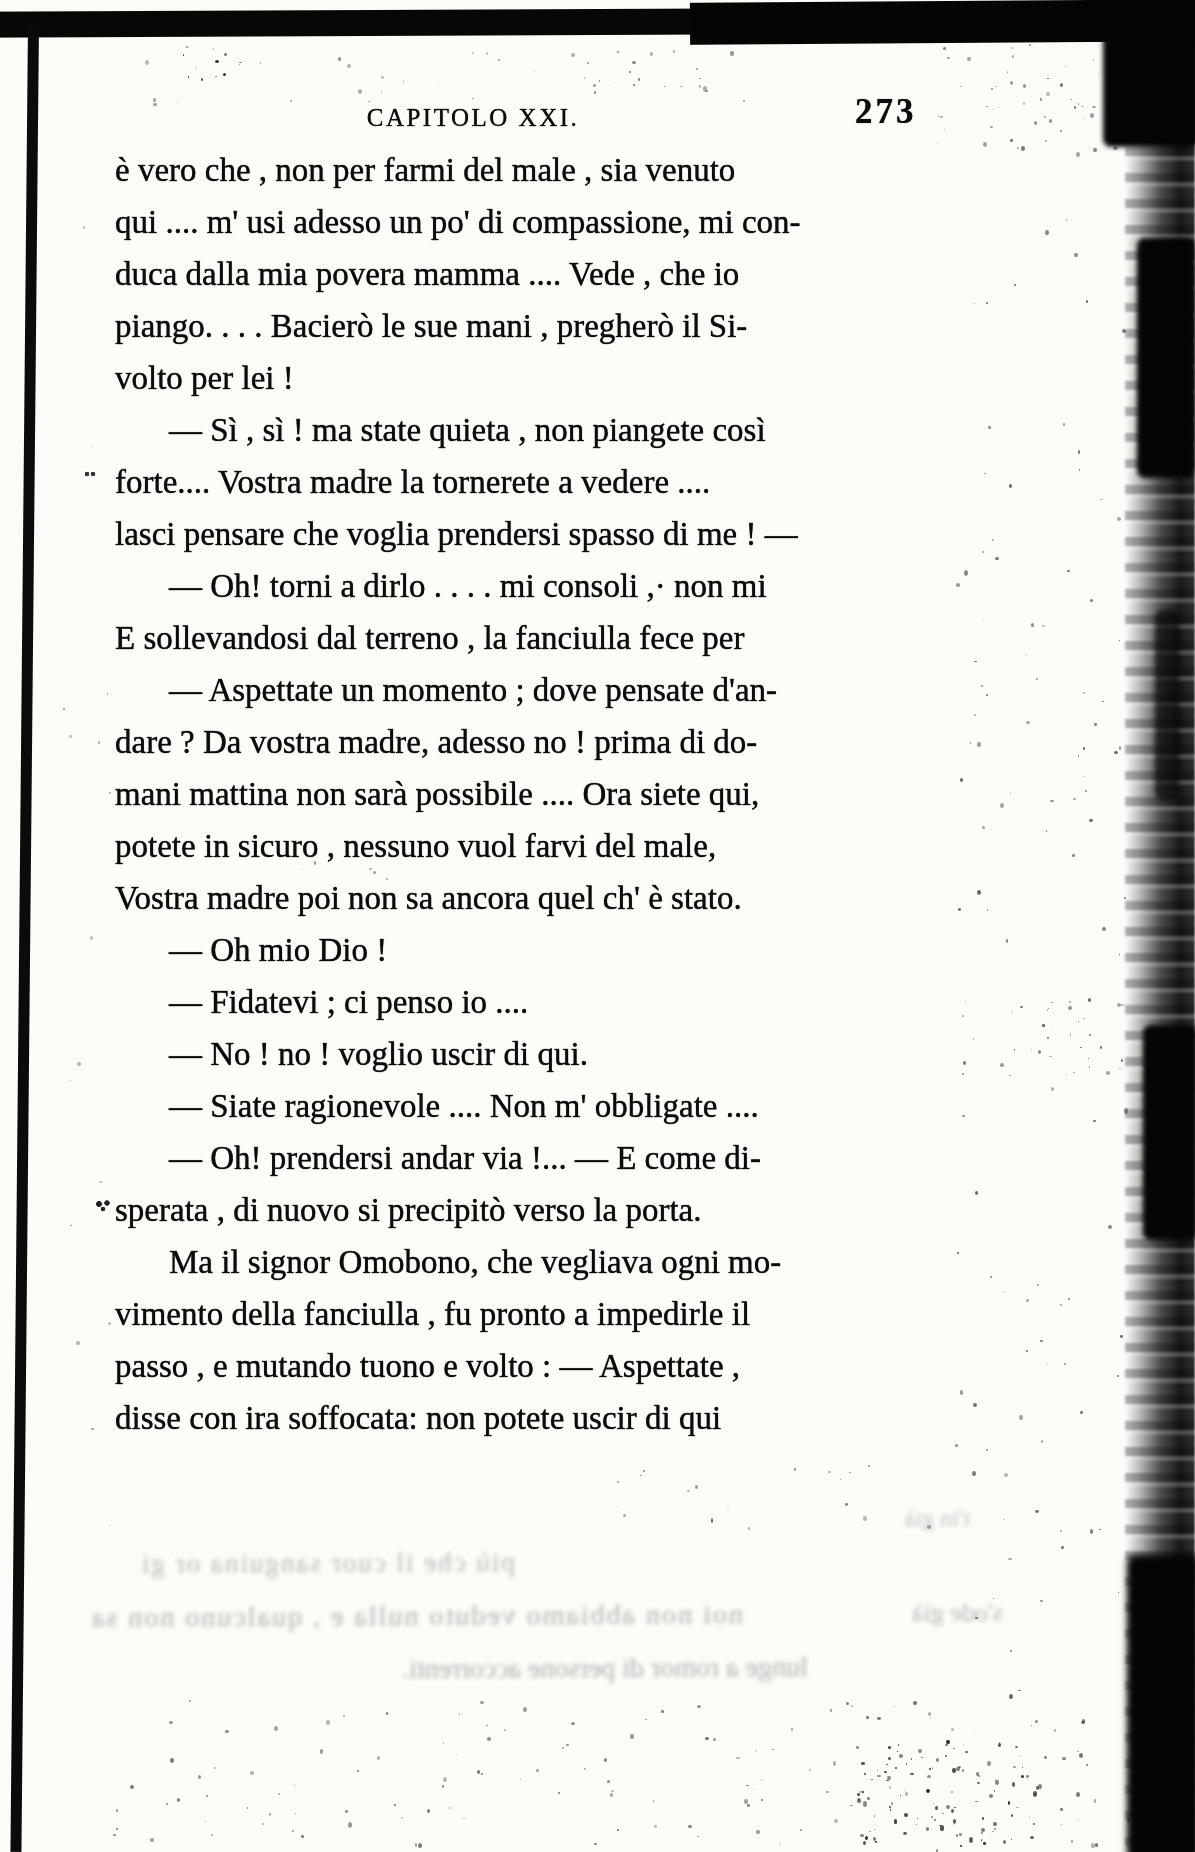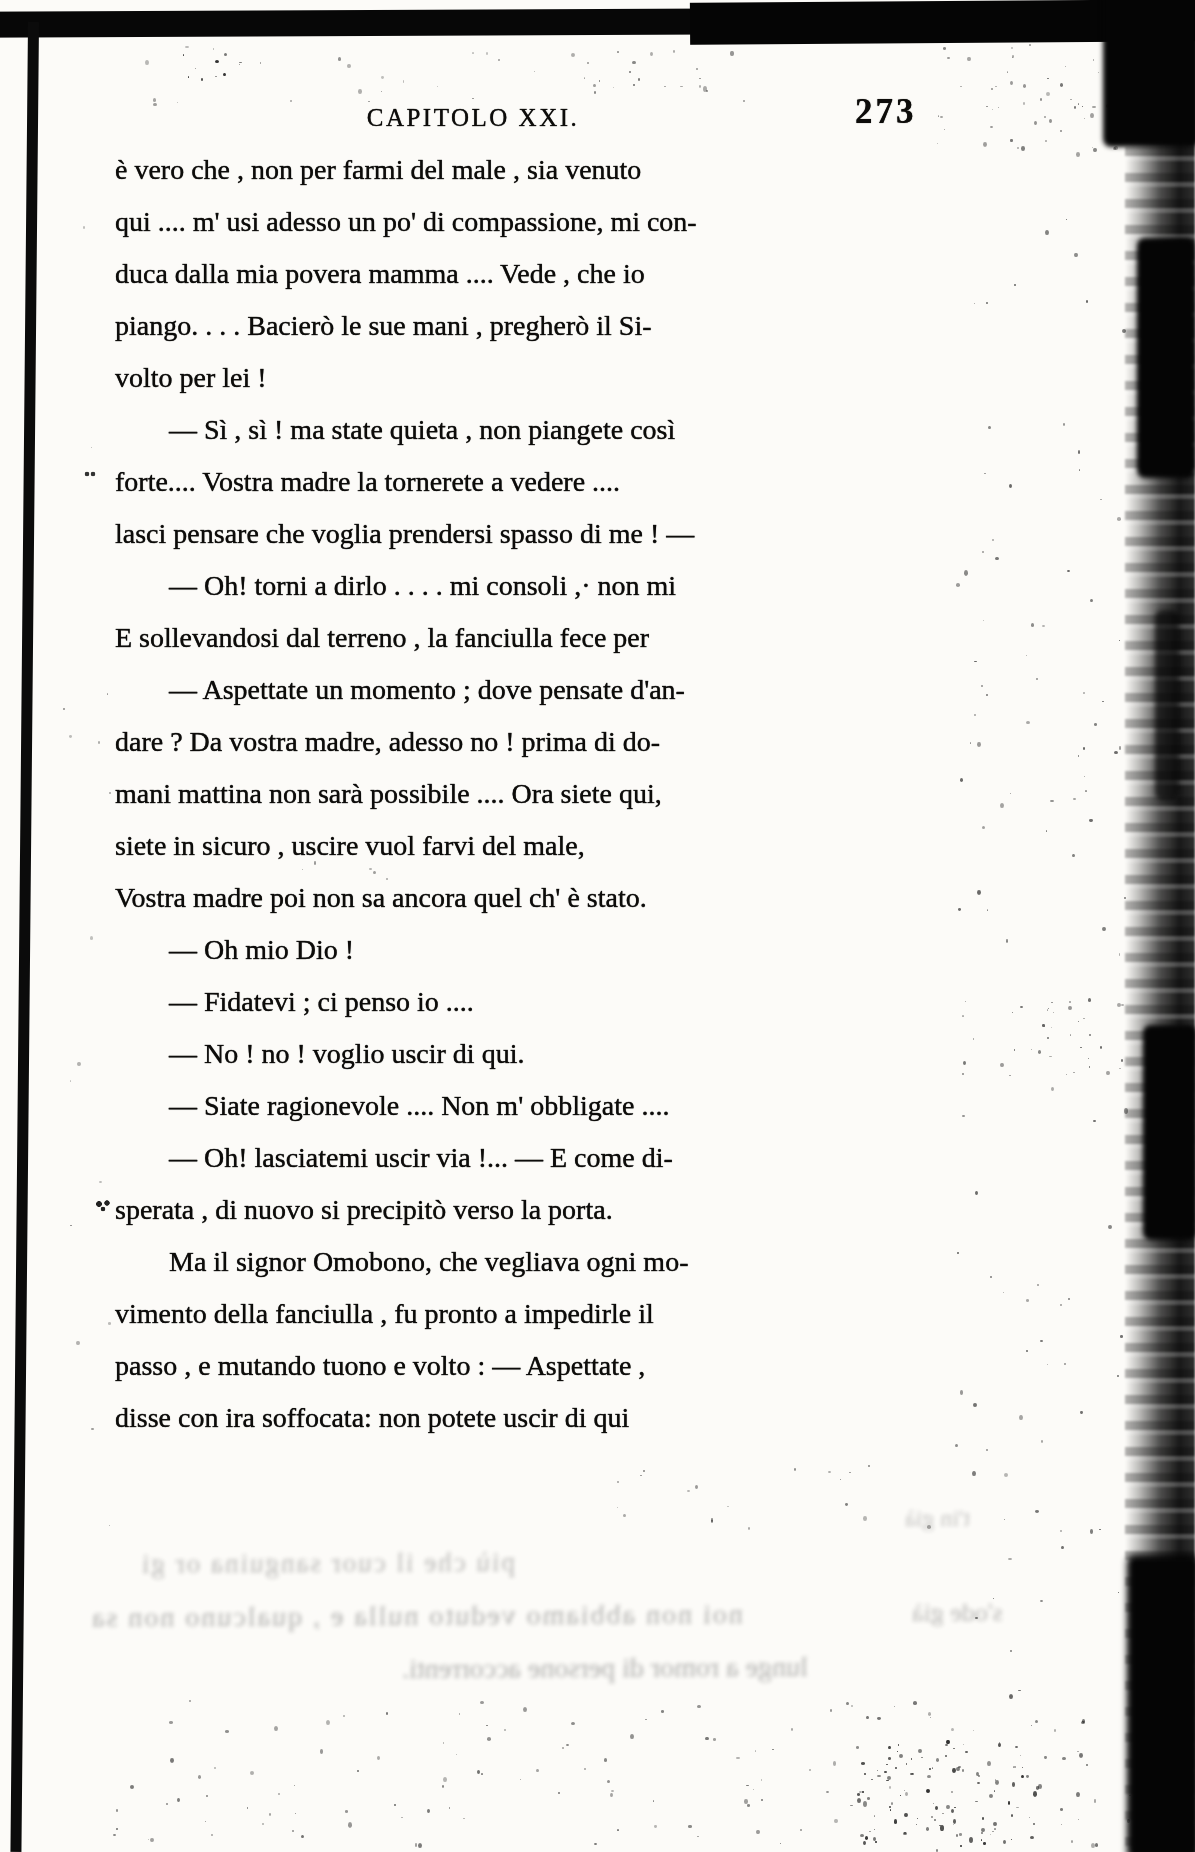--- a/index.html
+++ b/index.html
@@ -65,21 +65,21 @@
     position:absolute;left:358px;top:6px;transform:translateX(-50%);
     font-size:25px;letter-spacing:2.5px;white-space:nowrap;
     text-shadow:0 0 .7px rgba(10,10,8,.85);-webkit-text-stroke:.3px rgba(10,10,10,.5);
   }
   .pagenum{
     position:absolute;left:740px;top:-6px;font-size:35px;letter-spacing:3px;
     font-weight:bold;text-shadow:0 0 .8px rgba(10,10,8,.9);
   }
   .text{position:absolute;left:0;top:46px;width:833px;}
   .line{
-    font-size:28px;line-height:52px;height:52px;white-space:nowrap;
+    font-size:33px;line-height:52px;height:52px;white-space:nowrap;
     text-shadow:0 0 .7px rgba(10,10,8,.85);-webkit-text-stroke:.33px rgba(10,10,10,.55);
   }
   .ind{text-indent:54px;}
 </style>
 </head>
 <body>
 
 <div class="page">
 
   <div class="speckles">
@@ -649,27 +649,27 @@
         <div class="line just" style="word-spacing: 0px;">piango. . . . Bacierò le sue  mani , pregherò il Si-</div>
         <div class="line" style="word-spacing: 0px;">volto per lei !</div>
         <div class="line ind just" style="word-spacing: 0px;">— Sì , sì ! ma state quieta , non piangete così</div>
         <div class="line" style="word-spacing: 0px;">forte.... Vostra madre la tornerete a vedere ....</div>
         <div class="line just" style="word-spacing: 0px;">lasci pensare che voglia prendersi spasso di me ! —</div>
         <div class="line ind just" style="word-spacing: 0px;">— Oh! torni a dirlo . . . . mi consoli ,· non mi</div>
         <div class="line just" style="word-spacing: 0px;">E sollevandosi dal  terreno , la fanciulla fece per</div>
         <div class="line ind just" style="word-spacing: 0px;">— Aspettate un momento ; dove pensate d'an-</div>
         <div class="line just" style="word-spacing: 0px;">dare ? Da vostra madre, adesso no ! prima di do-</div>
         <div class="line just" style="word-spacing: 0px;">mani mattina non sarà possibile .... Ora siete qui,</div>
-        <div class="line just" style="word-spacing: 0px;">siete in sicuro , uscire vuol farvi del male,</div>
+        <div class="line just" style="word-spacing: 0px;">potete in sicuro , nessuno vuol farvi del male,</div>
         <div class="line" style="word-spacing: 0px;">Vostra madre poi non sa ancora quel ch' è stato.</div>
         <div class="line ind" style="word-spacing: 0px;">— Oh mio Dio !</div>
         <div class="line ind" style="word-spacing: 0px;">— Fidatevi ; ci penso io ....</div>
         <div class="line ind" style="word-spacing: 0px;">— No ! no ! voglio uscir di qui.</div>
         <div class="line ind" style="word-spacing: 0px;">— Siate ragionevole .... Non m' obbligate ....</div>
-        <div class="line ind just" style="word-spacing: 0px;">— Oh! lasciatemi uscir via !... — E come di-</div>
+        <div class="line ind just" style="word-spacing: 0px;">— Oh! prendersi andar via !... — E come di-</div>
         <div class="line" style="word-spacing: 0px;">sperata , di nuovo si precipitò verso la porta.</div>
         <div class="line ind just" style="word-spacing: 0px;">Ma il signor Omobono, che vegliava ogni mo-</div>
         <div class="line just" style="word-spacing: 0px;">vimento della fanciulla , fu pronto a impedirle il</div>
         <div class="line just" style="word-spacing: 0px;">passo , e mutando tuono e volto : — Aspettate ,</div>
         <div class="line just" style="word-spacing: 0px;">disse con ira soffocata: non potete uscir di qui</div>
       </div>
   </div>
 
   <div class="mark m1"></div>
   <div class="mark m2"></div>

